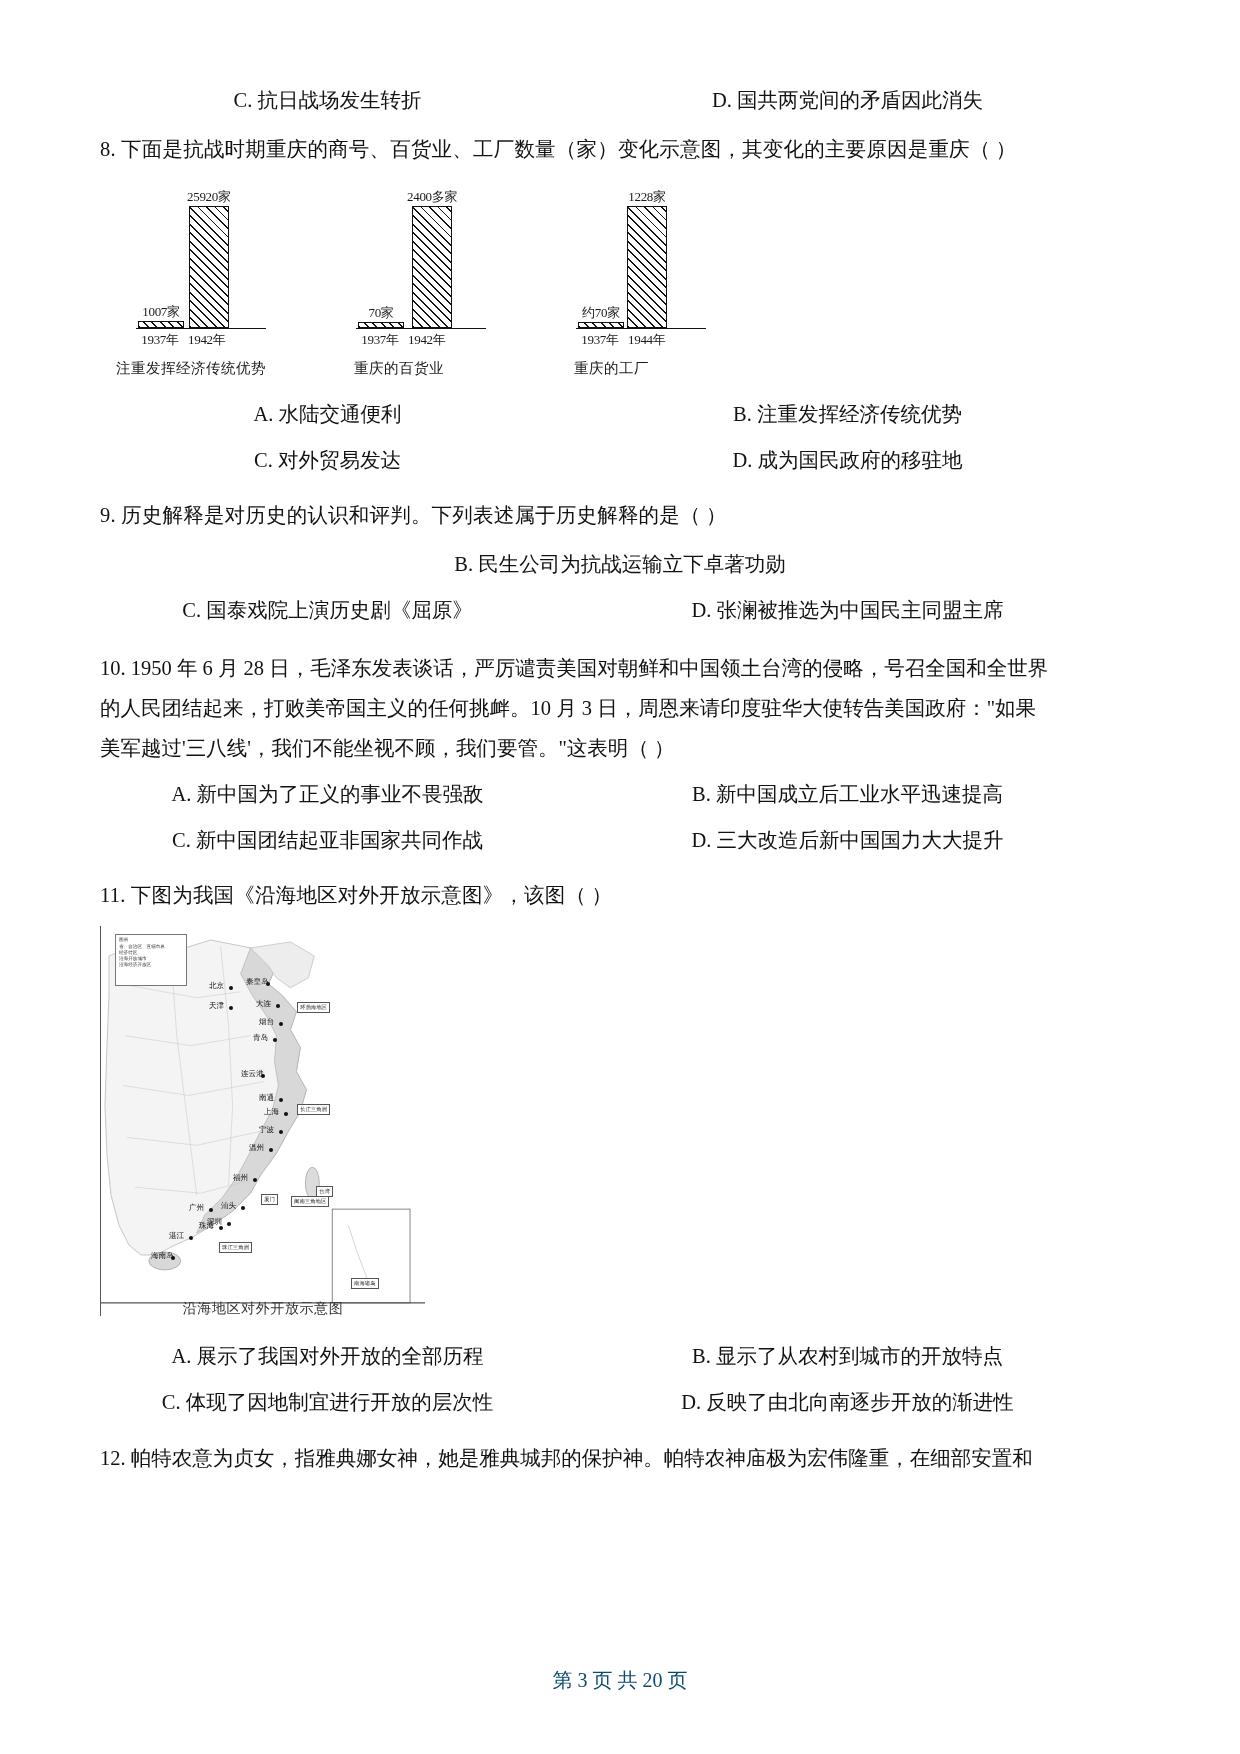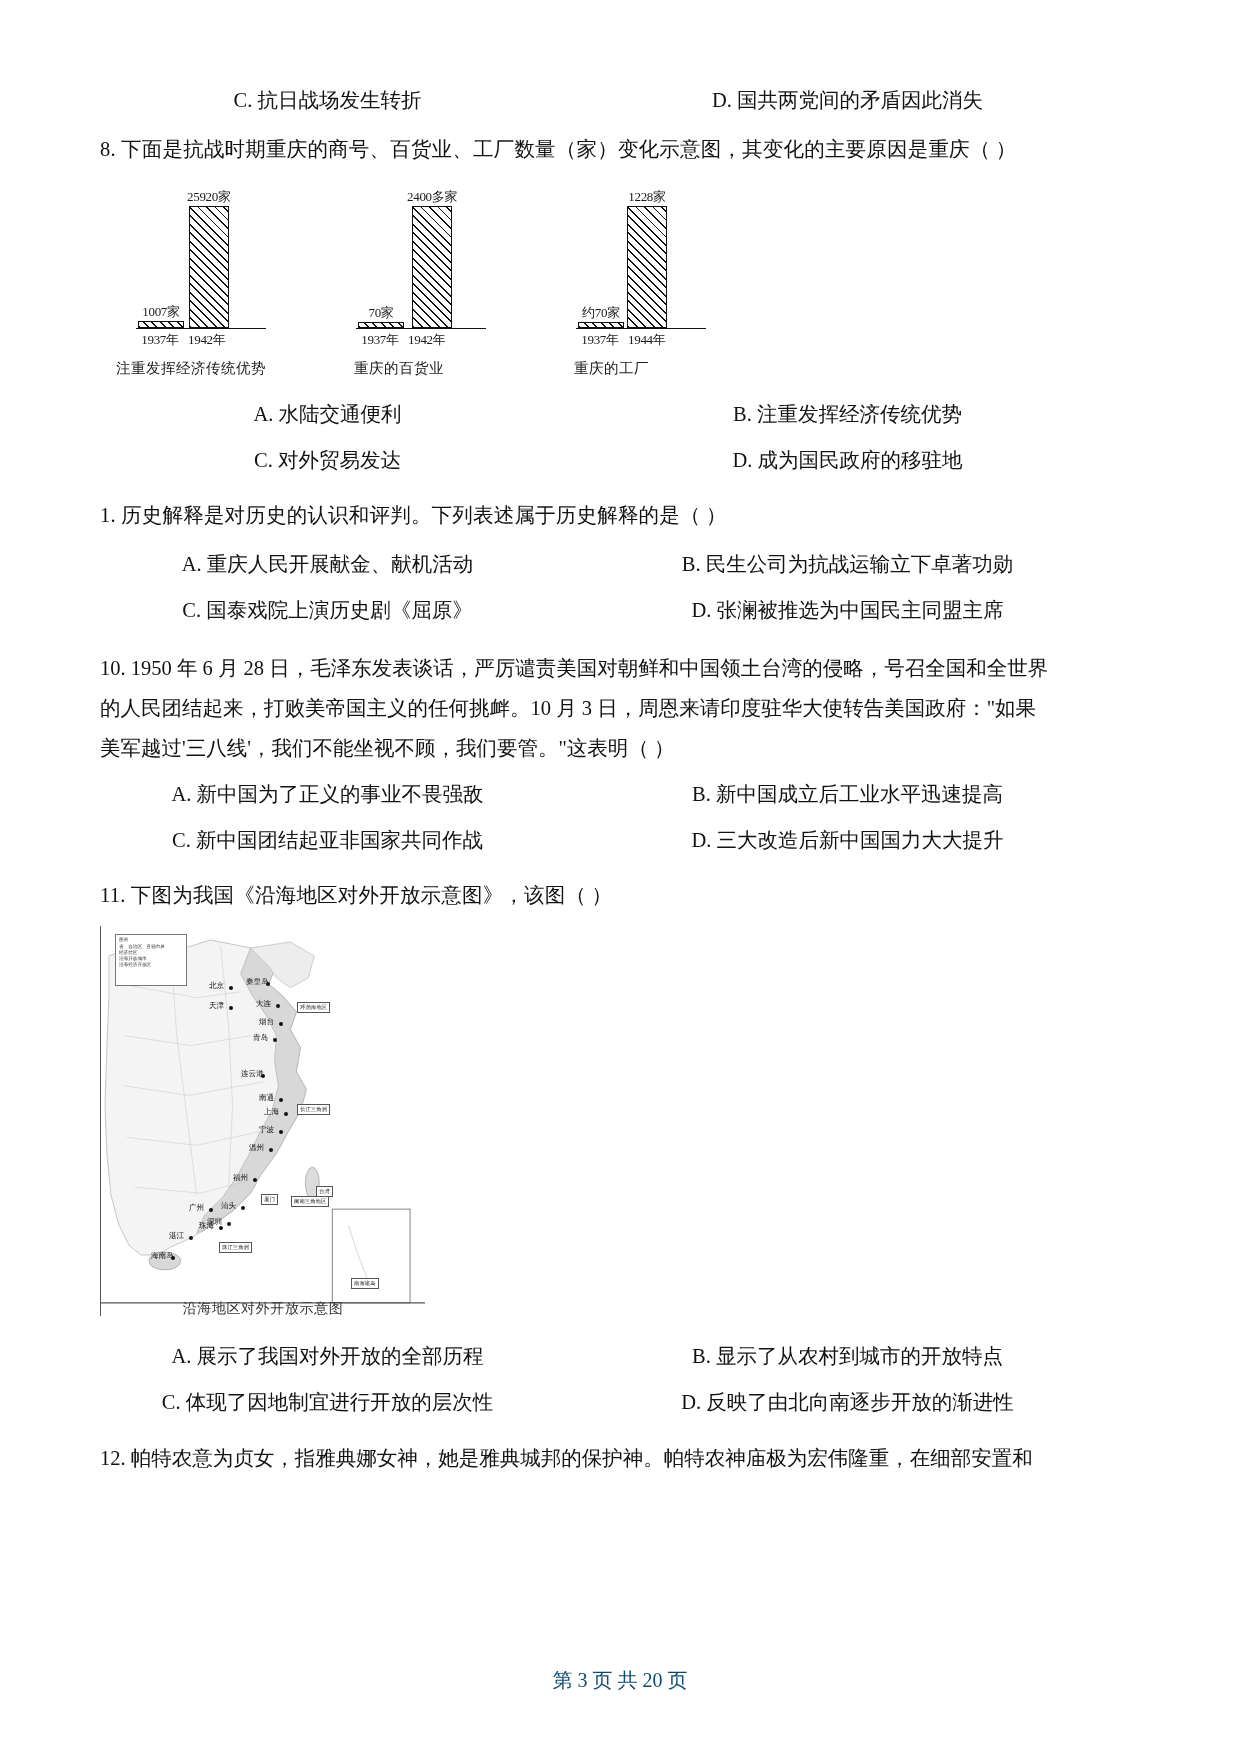--- a/index.html
+++ b/index.html
@@ -278,23 +278,22 @@
       <div class="opt opt-a">A. 水陆交通便利</div>
       <div class="opt opt-b">B. 注重发挥经济传统优势</div>
     </div>
     <div class="opts">
       <div class="opt opt-a">C. 对外贸易发达</div>
       <div class="opt opt-b">D. 成为国民政府的移驻地</div>
     </div>
   </div>
 
   <div class="blk" style="margin-top:22px">
-    <div class="qline">1. 历史解释是对历史的认识和评判。下列表述属于历史解释的是（    ）</div>
+    <div class="qline">9. 历史解释是对历史的认识和评判。下列表述属于历史解释的是（    ）</div>
     <div class="opts" style="margin-top:16px">
-      <div class="opt opt-a">A. 重庆人民开展献金、献机活动</div>
       <div class="opt opt-b">B. 民生公司为抗战运输立下卓著功勋</div>
     </div>
     <div class="opts">
       <div class="opt opt-a">C. 国泰戏院上演历史剧《屈原》</div>
       <div class="opt opt-b">D. 张澜被推选为中国民主同盟主席</div>
     </div>
   </div>
 
   <div class="blk" style="margin-top:22px">
     <div class="qtext">10. 1950 年 6 月 28 日，毛泽东发表谈话，严厉谴责美国对朝鲜和中国领土台湾的侵略，号召全国和全世界</div>

